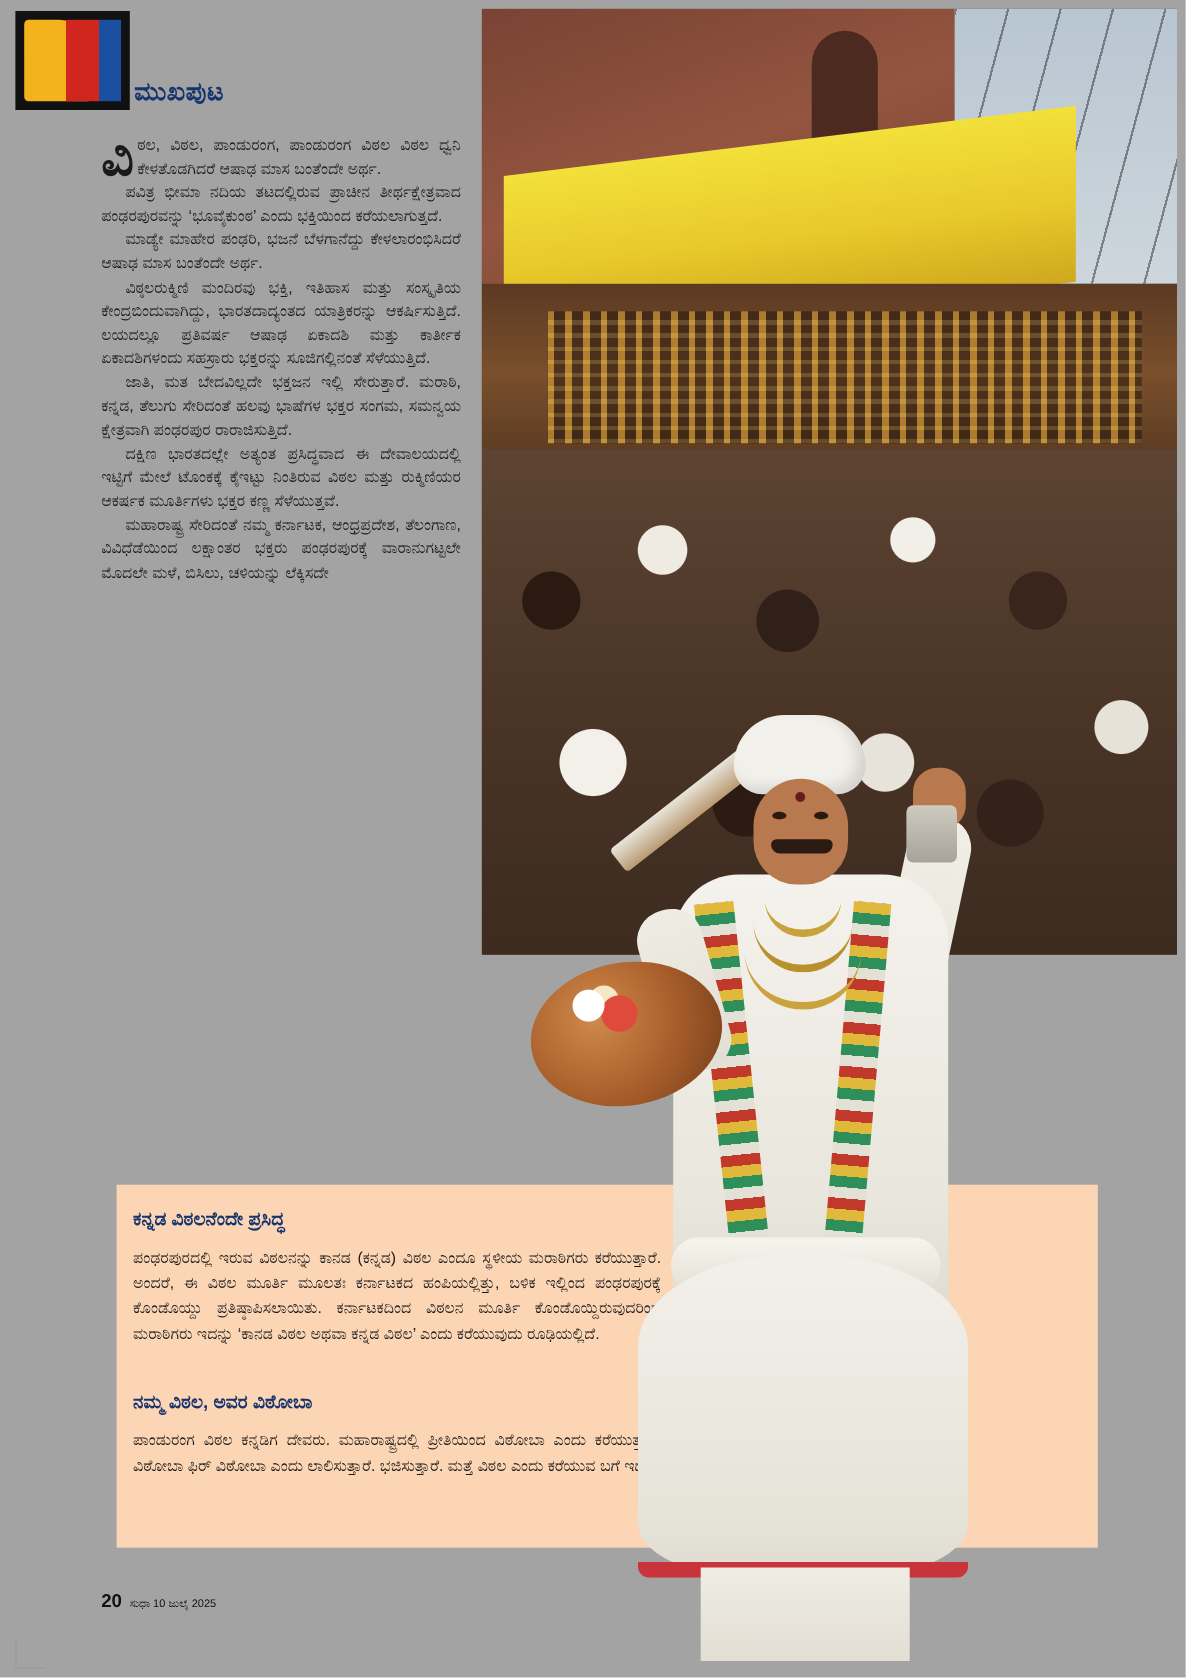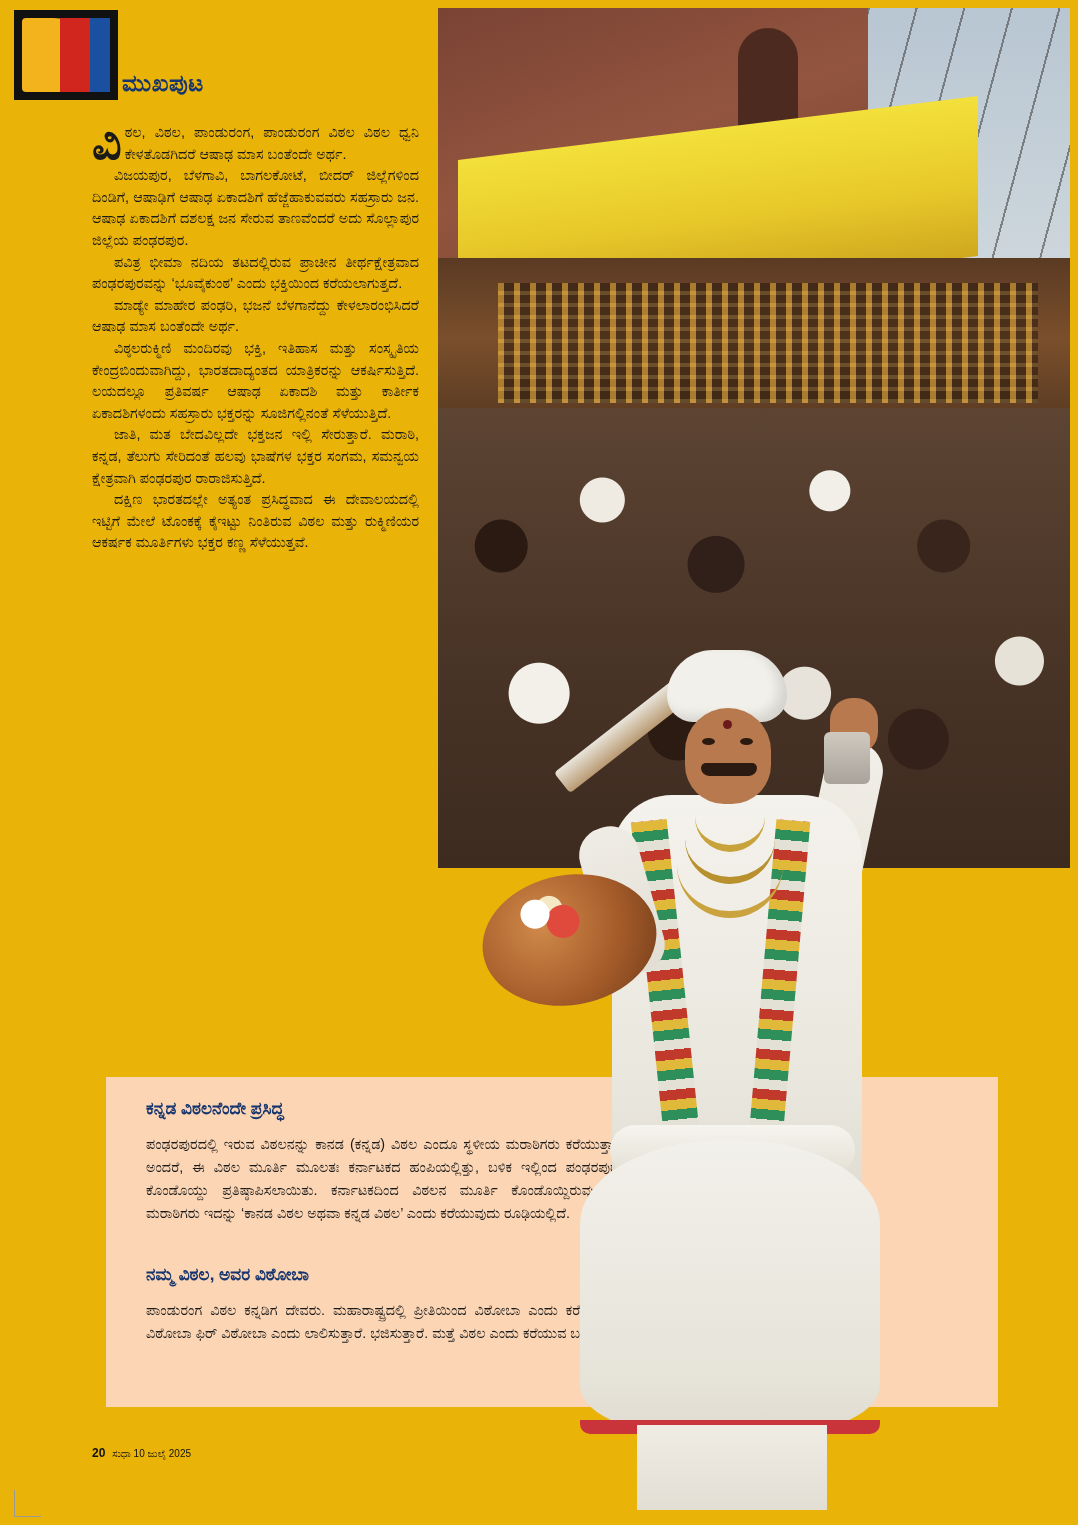--- a/index.html
+++ b/index.html
@@ -7,21 +7,21 @@
     padding: 0;
     background: #ffffff;
   }
   body {
     font-family: "Liberation Sans", sans-serif;
   }
   .page {
     position: relative;
     width: 1078px;
     height: 1525px;
-    background: #eab308;
+    background: #a3a3a3;
     overflow: hidden;
   }
 
   
   .logo-block {
     position: absolute;
     left: 14px;
     top: 10px;
     width: 104px;
     height: 90px;
@@ -263,21 +263,21 @@
   
   .box {
     position: absolute;
     left: 106px;
     top: 1077px;
     width: 892px;
     height: 330px;
     background: #fbd5b4;
   }
   .box-inner {
-    padding: 22px 24px 0 40px;
+    padding: 22px 24px 0 15px;
     width: 480px;
   }
   .box h2 {
     margin: 0 0 14px 0;
     font-size: 17px;
     font-weight: bold;
     color: #16356e;
   }
   .box h2.second {
     margin-top: 40px;
@@ -293,21 +293,21 @@
   
   .footer {
     position: absolute;
     left: 92px;
     top: 1446px;
     display: flex;
     align-items: baseline;
     gap: 7px;
   }
   .footer .pagenum {
-    font-size: 12px;
+    font-size: 17px;
     font-weight: bold;
     color: #111111;
   }
   .footer .issue {
     font-size: 10px;
     font-weight: normal;
     color: #111111;
   }
   .crop-mark {
     position: absolute;
@@ -336,26 +336,26 @@
     <div class="ph-building"></div>
     <div class="ph-temple"></div>
     <div class="ph-poles"></div>
     <div class="ph-canopy"></div>
     <div class="ph-stalls"></div>
     <div class="ph-crowd"></div>
   </div>
 
   <div class="text-column">
     <p class="first"><span class="dropcap">ವಿ</span><span>ಠಲ, ವಿಠಲ, ಪಾಂಡುರಂಗ, ಪಾಂಡುರಂಗ ವಿಠಲ ವಿಠಲ ಧ್ವನಿ ಕೇಳತೊಡಗಿದರೆ ಆಷಾಢ ಮಾಸ ಬಂತೆಂದೇ ಅರ್ಥ.</span></p>
-    <p>ವಿಜಯಪುರ, ಬೆಳಗಾವಿ, ಬಾಗಲಕೋಟೆ, ಬೀದರ್ ಜಿಲ್ಲೆಗಳಿಂದ ದಿಂಡಿಗೆ, ಆಷಾಢಿಗೆ ಆಷಾಢ ಏಕಾದಶಿಗೆ ಹೆಜ್ಜೆಹಾಕುವವರು ಸಹಸ್ರಾರು ಜನ. ಆಷಾಢ ಏಕಾದಶಿಗೆ ದಶಲಕ್ಷ ಜನ ಸೇರುವ ತಾಣವೆಂದರೆ ಅದು ಸೊಲ್ಲಾಪುರ ಜಿಲ್ಲೆಯ ಪಂಢರಪುರ.</p>
     <p>ಪವಿತ್ರ ಭೀಮಾ ನದಿಯ ತಟದಲ್ಲಿರುವ ಪ್ರಾಚೀನ ತೀರ್ಥಕ್ಷೇತ್ರವಾದ ಪಂಢರಪುರವನ್ನು ‘ಭೂವೈಕುಂಠ’ ಎಂದು ಭಕ್ತಿಯಿಂದ ಕರೆಯಲಾಗುತ್ತದೆ.</p>
     <p>ಮಾಡ್ಯೇ ಮಾಹೇರ ಪಂಢರಿ, ಭಜನೆ ಬೆಳಗಾನೆದ್ದು ಕೇಳಲಾರಂಭಿಸಿದರೆ ಆಷಾಢ ಮಾಸ ಬಂತೆಂದೇ ಅರ್ಥ.</p>
     <p>ವಿಠ್ಠಲರುಕ್ಮಿಣಿ ಮಂದಿರವು ಭಕ್ತಿ, ಇತಿಹಾಸ ಮತ್ತು ಸಂಸ್ಕೃತಿಯ ಕೇಂದ್ರಬಿಂದುವಾಗಿದ್ದು, ಭಾರತದಾದ್ಯಂತದ ಯಾತ್ರಿಕರನ್ನು ಆಕರ್ಷಿಸುತ್ತಿದೆ. ಲಯದಲ್ಲೂ ಪ್ರತಿವರ್ಷ ಆಷಾಢ ಏಕಾದಶಿ ಮತ್ತು ಕಾರ್ತೀಕ ಏಕಾದಶಿಗಳಂದು ಸಹಸ್ರಾರು ಭಕ್ತರನ್ನು ಸೂಜಿಗಲ್ಲಿನಂತೆ ಸೆಳೆಯುತ್ತಿದೆ.</p>
     <p>ಜಾತಿ, ಮತ ಬೇದವಿಲ್ಲದೇ ಭಕ್ತಜನ ಇಲ್ಲಿ ಸೇರುತ್ತಾರೆ. ಮರಾಠಿ, ಕನ್ನಡ, ತೆಲುಗು ಸೇರಿದಂತೆ ಹಲವು ಭಾಷೆಗಳ ಭಕ್ತರ ಸಂಗಮ, ಸಮನ್ವಯ ಕ್ಷೇತ್ರವಾಗಿ ಪಂಢರಪುರ ರಾರಾಜಿಸುತ್ತಿದೆ.</p>
     <p>ದಕ್ಷಿಣ ಭಾರತದಲ್ಲೇ ಅತ್ಯಂತ ಪ್ರಸಿದ್ಧವಾದ ಈ ದೇವಾಲಯದಲ್ಲಿ ಇಟ್ಟಿಗೆ ಮೇಲೆ ಟೊಂಕಕ್ಕೆ ಕೈಇಟ್ಟು ನಿಂತಿರುವ ವಿಠಲ ಮತ್ತು ರುಕ್ಮಿಣಿಯರ ಆಕರ್ಷಕ ಮೂರ್ತಿಗಳು ಭಕ್ತರ ಕಣ್ಣ ಸೆಳೆಯುತ್ತವೆ.</p>
+    <p>ಮಹಾರಾಷ್ಟ್ರ ಸೇರಿದಂತೆ ನಮ್ಮ ಕರ್ನಾಟಕ, ಆಂಧ್ರಪ್ರದೇಶ, ತೆಲಂಗಾಣ, ವಿವಿಧೆಡೆಯಿಂದ ಲಕ್ಷಾಂತರ ಭಕ್ತರು ಪಂಢರಪುರಕ್ಕೆ ವಾರಾನುಗಟ್ಟಲೇ ಮೊದಲೇ ಮಳೆ, ಬಿಸಿಲು, ಚಳಿಯನ್ನು ಲೆಕ್ಕಿಸದೇ</p>
   </div>
 
   <div class="box">
     <div class="box-inner">
       <h2>ಕನ್ನಡ ವಿಠಲನೆಂದೇ ಪ್ರಸಿದ್ಧ</h2>
       <p>ಪಂಢರಪುರದಲ್ಲಿ ಇರುವ ವಿಠಲನನ್ನು ಕಾನಡ (ಕನ್ನಡ) ವಿಠಲ ಎಂದೂ ಸ್ಥಳೀಯ ಮರಾಠಿಗರು ಕರೆಯುತ್ತಾರೆ. ಅಂದರೆ, ಈ ವಿಠಲ ಮೂರ್ತಿ ಮೂಲತಃ ಕರ್ನಾಟಕದ ಹಂಪಿಯಲ್ಲಿತ್ತು, ಬಳಿಕ ಇಲ್ಲಿಂದ ಪಂಢರಪುರಕ್ಕೆ ಕೊಂಡೊಯ್ದು ಪ್ರತಿಷ್ಠಾಪಿಸಲಾಯಿತು. ಕರ್ನಾಟಕದಿಂದ ವಿಠಲನ ಮೂರ್ತಿ ಕೊಂಡೊಯ್ದಿರುವುದರಿಂದ ಮರಾಠಿಗರು ಇದನ್ನು ‘ಕಾನಡ ವಿಠಲ ಅಥವಾ ಕನ್ನಡ ವಿಠಲ’ ಎಂದು ಕರೆಯುವುದು ರೂಢಿಯಲ್ಲಿದೆ.</p>
       <h2 class="second">ನಮ್ಮ ವಿಠಲ, ಅವರ ವಿಠೋಬಾ</h2>
       <p>ಪಾಂಡುರಂಗ ವಿಠಲ ಕನ್ನಡಿಗ ದೇವರು. ಮಹಾರಾಷ್ಟ್ರದಲ್ಲಿ ಪ್ರೀತಿಯಿಂದ ವಿಠೋಬಾ ಎಂದು ಕರೆಯುತ್ತಾರೆ. ವಿಠೋಬಾ ಫಿರ್ ವಿಠೋಬಾ ಎಂದು ಲಾಲಿಸುತ್ತಾರೆ. ಭಜಿಸುತ್ತಾರೆ. ಮತ್ತೆ ವಿಠಲ ಎಂದು ಕರೆಯುವ ಬಗೆ ಇದು.</p>
     </div>
   </div>

